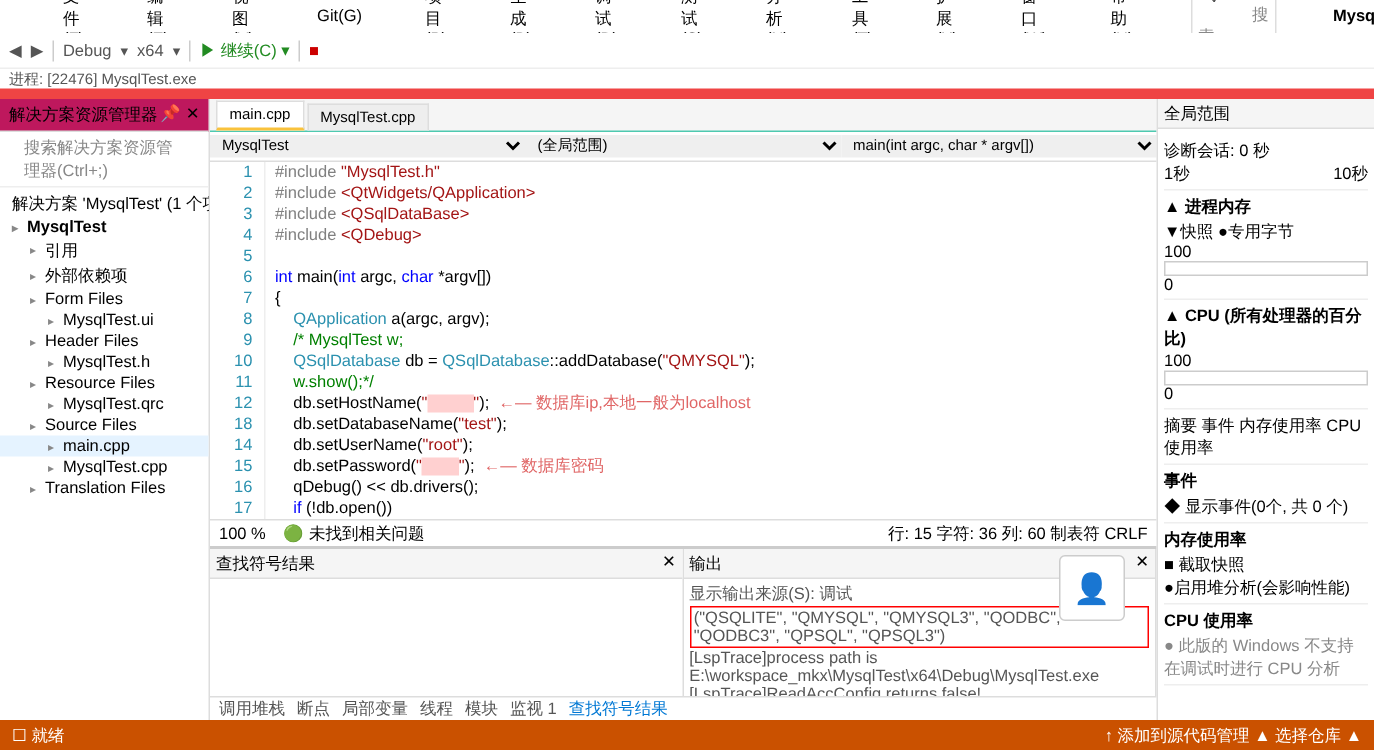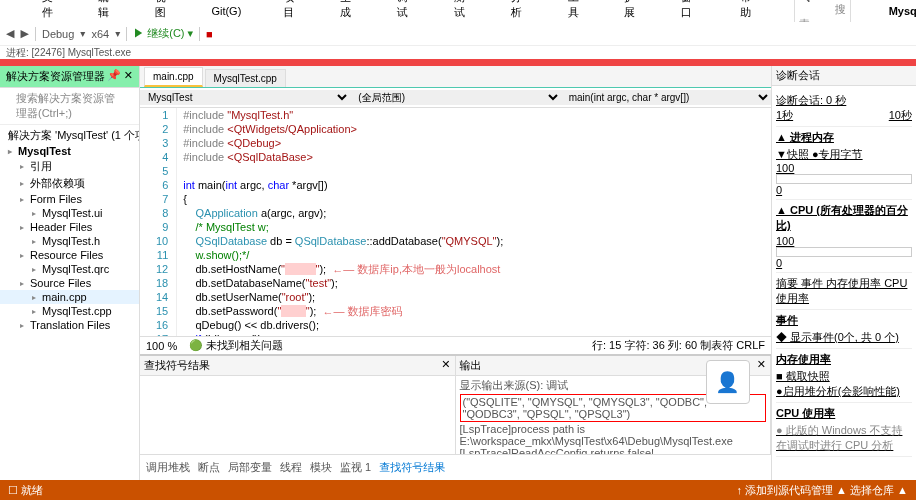--- a/index.html
+++ b/index.html
@@ -8,21 +8,21 @@
 .menubar span { padding: 2px 4px; cursor: default; margin-left: 32px; }
 .search-box { margin-left: 6px; padding: 1px 6px; border: 1px solid #ddd; border-radius: 2px; color: #888; font-size: 10px; }
 .title-center { margin-left: 20px; font-weight: bold; }
 .right-icons { margin-left: auto; display: flex; gap: 10px; align-items: center; }
 .green-dot { width: 14px; height: 14px; border-radius: 50%; background: #4caf50; }
 .toolbar { height: 24px; display: flex; align-items: center; padding: 0 6px; gap: 6px; background: #fff; border-bottom: 1px solid #eee; font-size: 10px; color: #555; }
 .toolbar .sep { border-left: 1px solid #ccc; height: 14px; }
 .debug-bar { height: 20px; display: flex; align-items: center; padding: 0 6px; font-size: 10px; color: #555; border-bottom: 7px solid #ef4444; }
 .main-area { flex: 1; display: flex; min-height: 0; }
 .sidebar { width: 140px; border-right: 1px solid #ddd; display: flex; flex-direction: column; font-size: 10px; }
-.sidebar-title { background: #86efac; padding: 3px 6px; display: flex; justify-content: space-between; border-bottom: 1px solid #ddd; }
+.sidebar-title { background: #be185d; padding: 3px 6px; display: flex; justify-content: space-between; border-bottom: 1px solid #ddd; }
 .sidebar-search { padding: 3px 16px; border-bottom: 1px solid #eee; color: #888; }
 .tree { padding: 2px 0; overflow: auto; }
 .tree-item { padding: 1px 4px; white-space: nowrap; display: flex; align-items: center; gap: 2px; }
 .tree-item.l1 { padding-left: 8px; }
 .tree-item.l2 { padding-left: 20px; }
 .tree-item.l3 { padding-left: 32px; }
 .tree-item.bold { font-weight: bold; }
 .tree-item.selected { background: #e5f3ff; }
 .chev { width: 8px; color: #888; font-size: 8px; }
 .editor-area { flex: 1; display: flex; flex-direction: column; min-width: 0; }
@@ -37,25 +37,25 @@
 .code-lines { padding-left: 6px; }
 .code-lines div { height: 14px; line-height: 14px; white-space: pre; }
 .kw { color: #0000ff; } .str { color: #a31515; } .type { color: #2b91af; } .comment { color: #008000; } .pp { color: #808080; font-weight: normal; } .hl { background: #ffd0d0; }
 .arrow-ann { color: #e06666; }
 .code-status { height: 18px; border-top: 1px solid #ddd; display: flex; align-items: center; font-size: 10px; padding: 0 6px; gap: 12px; }
 .bottom-panels { height: 100px; display: flex; border-top: 2px solid #ccc; }
 .panel { flex: 1; display: flex; flex-direction: column; border-right: 1px solid #ddd; font-size: 10px; }
 .panel-title { padding: 2px 4px; background: #f5f5f5; border-bottom: 1px solid #ddd; display: flex; justify-content: space-between; }
 .panel-body { flex: 1; overflow: auto; padding: 2px 4px; font-family: Consolas, monospace; font-size: 9px; color: #555; }
 .redbox { border: 1px solid red; padding: 1px 2px; margin: 1px 0; display: inline-block; }
-.bottom-tabs { height: 26px; display: flex; align-items: center; gap: 8px; padding: 0 6px; font-size: 10px; color: #555; border-top: 1px solid #ddd; }
+.bottom-tabs { height: 16px; display: flex; align-items: center; gap: 8px; padding: 0 6px; font-size: 10px; color: #555; border-top: 1px solid #ddd; }
 .bottom-tabs .active { color: #0078d4; }
 .diag { width: 145px; border-left: 1px solid #ddd; font-size: 9px; display: flex; flex-direction: column; }
 .diag-title { padding: 2px 4px; background: #f5f5f5; border-bottom: 1px solid #ddd; }
-.diag-body { padding: 4px; overflow: auto; flex: 1; text-decoration: underline; }
+.diag-body { padding: 4px; overflow: auto; flex: 1; }
 .diag-sec { border-bottom: 1px solid #eee; padding: 3px 0; }
 .diag-sec b { display: block; margin-bottom: 2px; }
 .status-bar { height: 20px; background: #ca5100; color: #fff; display: flex; align-items: center; padding: 0 8px; font-size: 10px; justify-content: space-between; }
 .avatar { position: absolute; right: 20px; bottom: 50px; width: 44px; height: 44px; border: 1px solid #ccc; border-radius: 4px; background: #fff; display: flex; align-items: center; justify-content: center; font-size: 20px; }
 </style>
 </head>
 <body>
 
 <div class="menubar">
   <span>文件(F)</span>
@@ -147,22 +147,22 @@
           <div>12</div>
           <div>18</div>
           <div>14</div>
           <div>15</div>
           <div>16</div>
           <div>17</div>
         </div>
       <div class="code-lines" id="code-lines">
           <div><span class="pp">#include </span><span class="str">"MysqlTest.h"</span></div>
           <div><span class="pp">#include </span><span class="str">&lt;QtWidgets/QApplication&gt;</span></div>
+          <div><span class="pp">#include </span><span class="str">&lt;QSqlDataBase&gt;</span></div>
           <div><span class="pp">#include </span><span class="str">&lt;QDebug&gt;</span></div>
-          <div><span class="pp">#include </span><span class="str">&lt;QSqlDataBase&gt;</span></div>
           <div></div>
           <div><span class="kw">int</span> main(<span class="kw">int</span> argc, <span class="kw">char</span> *argv[])</div>
           <div>{</div>
           <div>    <span class="type">QApplication</span> a(argc, argv);</div>
           <div>    <span class="comment">/* MysqlTest w;</span></div>
           <div>    <span class="type">QSqlDatabase</span> db = <span class="type">QSqlDatabase</span>::addDatabase(<span class="str">"QMYSQL"</span>);</div>
           <div>    <span class="comment">w.show();*/</span></div>
           <div>    db.setHostName(<span class="str">"</span><span class="hl">          </span><span class="str">"</span>);  <span class="arrow-ann">←— 数据库ip,本地一般为localhost</span></div>
           <div>    db.setDatabaseName(<span class="str">"test"</span>);</div>
           <div>    db.setUserName(<span class="str">"root"</span>);</div>
@@ -207,21 +207,21 @@
         <span>断点</span>
         <span>局部变量</span>
         <span>线程</span>
         <span>模块</span>
         <span>监视 1</span>
         <span class="active">查找符号结果</span>
       </div>
   </div>
 
   <div class="diag">
-    <div class="diag-title">诊断会话</div>
+    <div class="diag-title">全局范围</div>
     <div class="diag-body">
       <div class="diag-sec"><span>诊断会话: 0 秒</span>
         <div style="display:flex;justify-content:space-between">
             <span>1秒</span>
             <span>10秒</span>
           </div>
       </div>
       <div class="diag-sec">
         <b>▲ 进程内存</b>
         <div>▼快照 ●专用字节</div>

